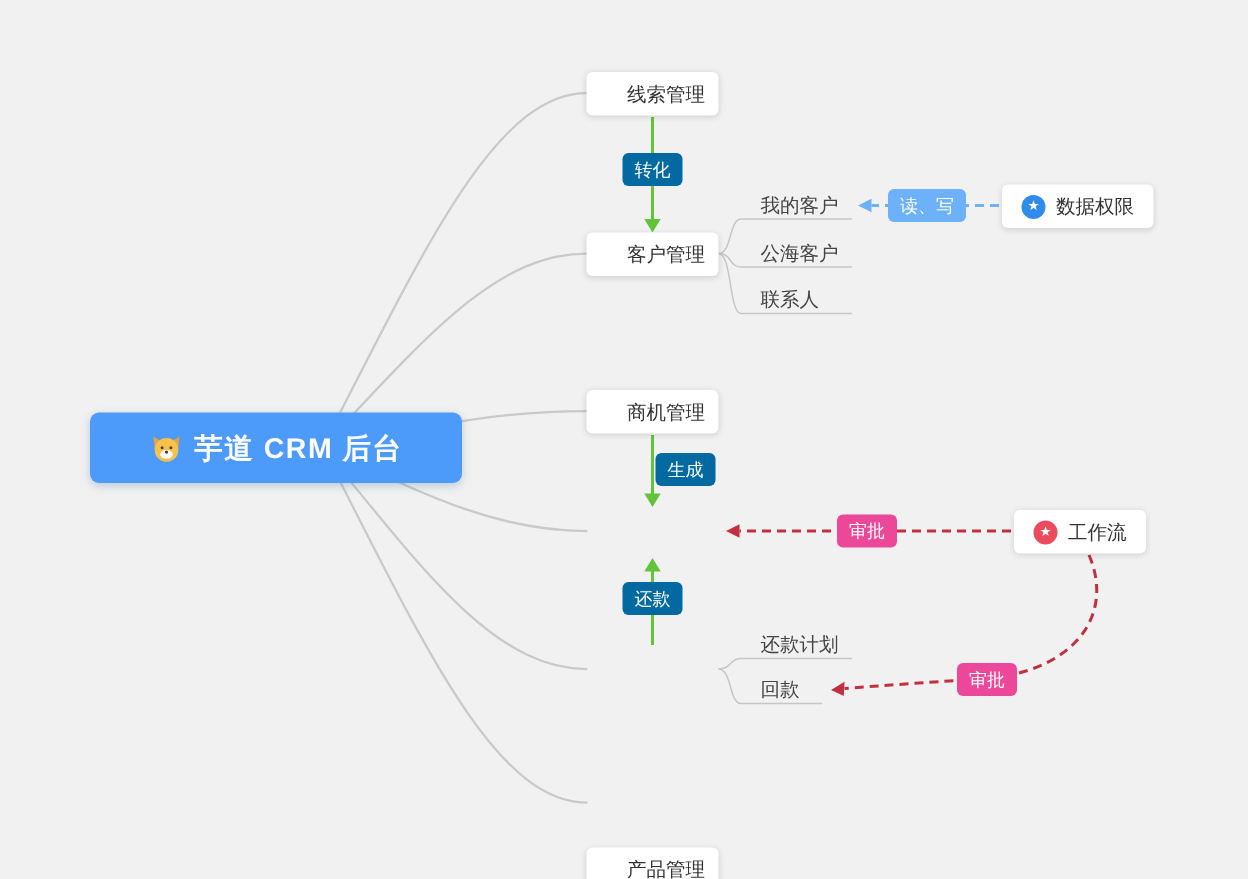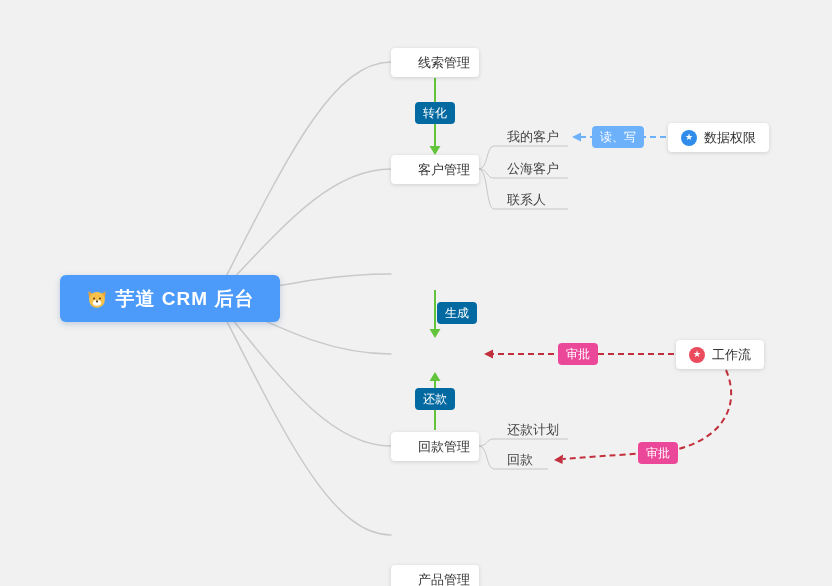--- a/index.html
+++ b/index.html
@@ -13,21 +13,21 @@
     overflow: hidden;
   }
   .connector-layer {
     position: absolute;
     left: 0; top: 0;
     width: 832px; height: 586px;
   }
   .root-node {
     position: absolute;
     left: 60px; top: 275px;
-    width: 220px; height: 47px;
+    width: 248px; height: 47px;
     background: #4c9bfb;
     border-radius: 6px;
     box-shadow: 0 2px 6px rgba(40,90,160,0.25);
     display: flex;
     align-items: center;
     justify-content: center;
     gap: 8px;
     color: #ffffff;
     font-size: 19px;
     font-weight: bold;
@@ -152,22 +152,22 @@
     </span>
     <span>芋道 CRM 后台</span>
   </div>
 
   <div class="node" style="top:48px;">
       <span>线索管理</span>
     </div>
   <div class="node" style="top:155px;">
       <span>客户管理</span>
     </div>
-  <div class="node" style="top:432px;">
-      <span>回款管理</span>
+  <div class="node" style="top:260px;">
+      <span>商机管理</span>
     </div>
   <div class="node" style="top:521px;margin-top:44px;">
       <span>产品管理</span>
     </div>
 
   <div class="sub-label" style="left:507px; top:129px;"><span>我的客户</span></div>
   <div class="sub-label" style="left:507px; top:161px;"><span>公海客户</span></div>
   <div class="sub-label" style="left:507px; top:192px;"><span>联系人</span></div>
   <div class="sub-label" style="left:507px; top:422px;"><span>还款计划</span></div>
   <div class="sub-label" style="left:507px; top:452px;"><span>回款</span></div>

